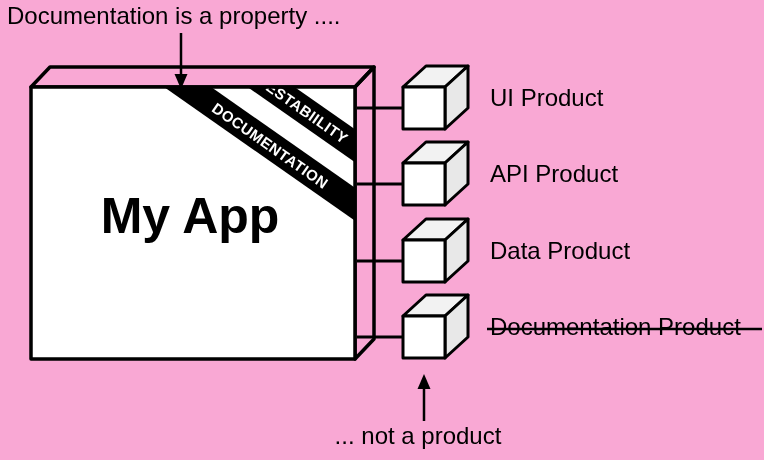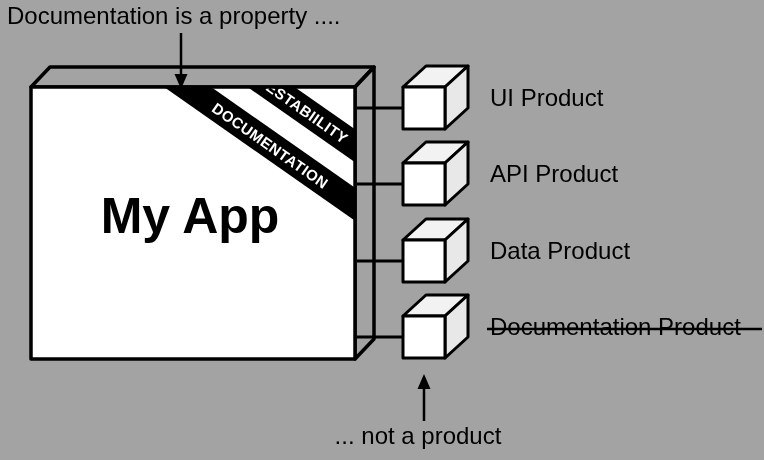--- a/index.html
+++ b/index.html
@@ -1,16 +1,16 @@
 <!DOCTYPE html>
 <html><head>
 <meta charset="utf-8">
 <style>
   html,body{margin:0;padding:0;background:#fff;}
-  .stage{position:relative;width:764px;height:460px;background:#a3a3a3;overflow:hidden;}
+  .stage{position:relative;width:764px;height:460px;background:#f9a8d4;overflow:hidden;}
   svg{display:block;}
   .t-annotation{font-family:"Liberation Sans",sans-serif;font-size:24px;fill:#000;}
   .t-app{font-family:"Liberation Sans",sans-serif;font-size:50px;font-weight:bold;fill:#000;}
   .t-ribbon{font-family:"Liberation Sans",sans-serif;font-size:15px;font-weight:bold;letter-spacing:0.5px;}
   .t-label{font-family:"Liberation Sans",sans-serif;font-size:24px;fill:#000;}
   .edge{stroke:#000;stroke-width:3.5;stroke-linejoin:round;fill:none;}
   .cube-edge{stroke:#000;stroke-width:3;stroke-linejoin:round;}
   .connector{stroke:#000;stroke-width:3;}
   .arrow-line{stroke:#000;stroke-width:2.5;}
   .strike{stroke:#000;stroke-width:2.5;}

